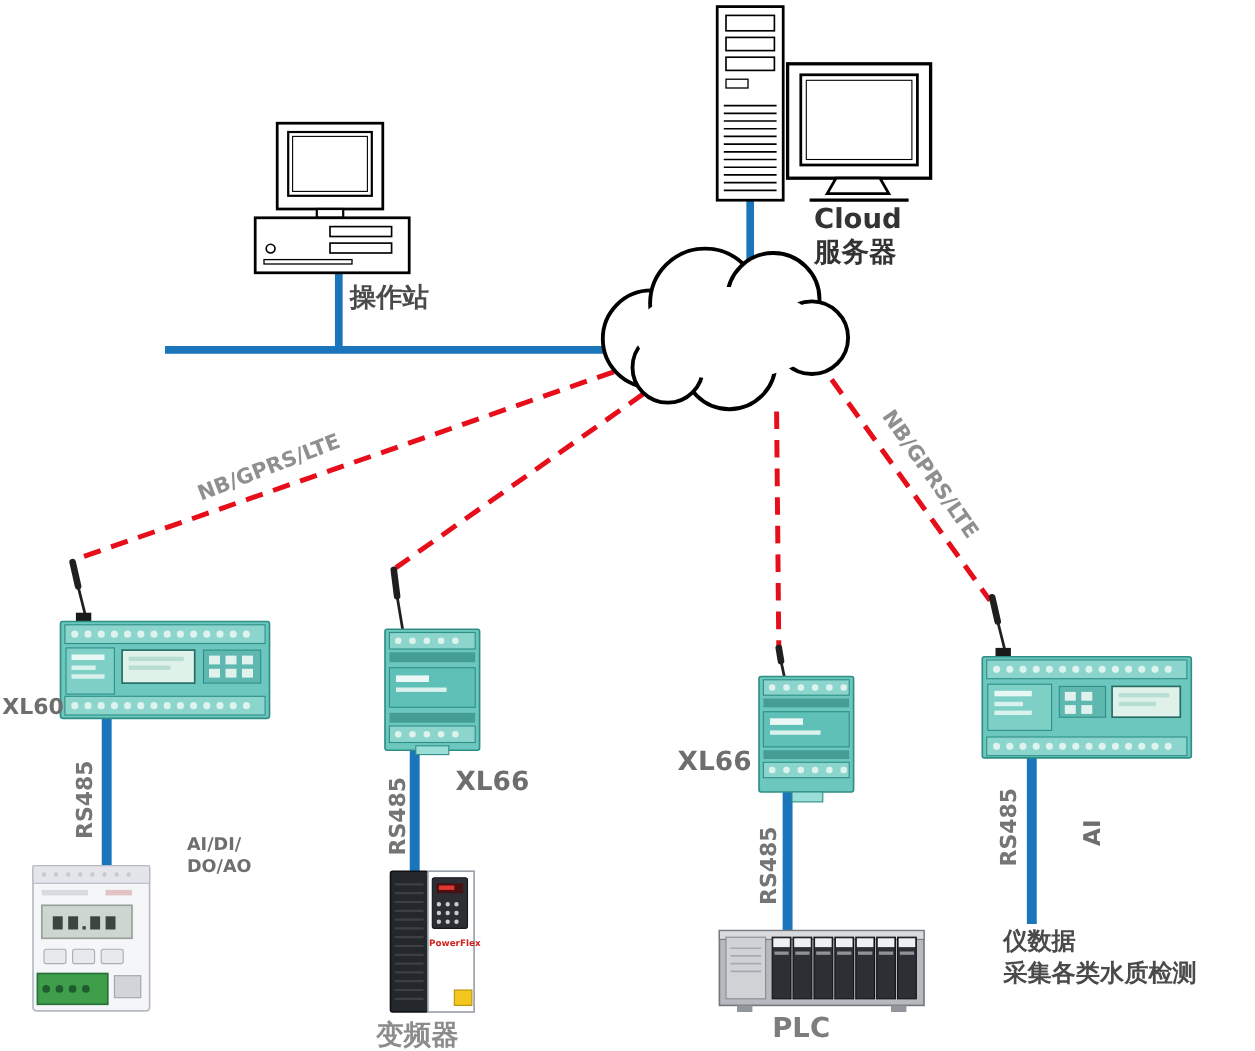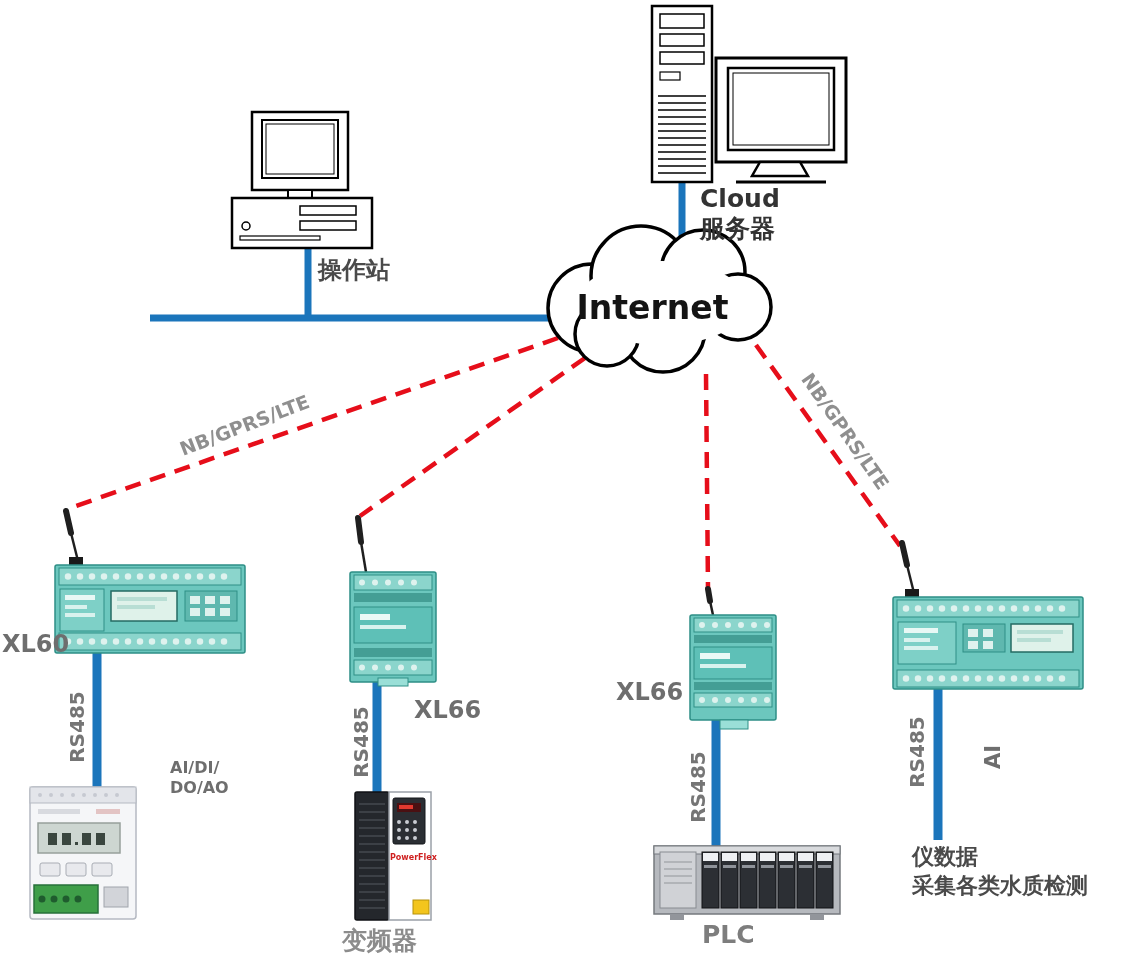--- a/index.html
+++ b/index.html
@@ -3,25 +3,25 @@
 <meta charset="utf-8">
 <style>
   html,body{margin:0;padding:0;background:#fff;}
   .canvas{
     position:relative;width:1141px;height:955px;background:#ffffff;overflow:hidden;
     font-family:"DejaVu Sans","Liberation Sans",sans-serif;
   }
   .canvas svg.layer{position:absolute;left:0;top:0;z-index:1;}
   .lbl{position:absolute;z-index:2;font-weight:bold;white-space:nowrap;}
   .lbl-opstation{left:318px;top:254px;font-size:24px;color:#4a4a4a;}
-  .lbl-cloudserver{left:700px;top:184px;font-size:25px;color:#333;line-height:1.18;}
+  .lbl-cloudserver{left:740px;top:184px;font-size:25px;color:#333;line-height:1.18;}
   .lbl-internet{left:545px;top:288px;width:215px;text-align:center;font-size:33px;color:#141414;}
   .lbl-nb-left{left:152px;top:414px;width:185px;text-align:center;font-size:19px;color:#8f8f8f;transform:rotate(-21deg);}
   .lbl-nb-right{left:758px;top:420px;width:175px;text-align:center;font-size:19px;color:#8f8f8f;transform:rotate(55deg);}
-  .lbl-xl60{left:2px;top:630px;font-size:24px;color:#6e6e6e;}
+  .lbl-xl60{left:2px;top:630px;font-size:20px;color:#6e6e6e;}
   .lbl-xl66a{left:414px;top:696px;font-size:24px;color:#6e6e6e;}
   .lbl-xl66b{left:616px;top:678px;font-size:24px;color:#6e6e6e;}
   .lbl-io{left:170px;top:758px;font-size:16px;color:#6e6e6e;line-height:1.25;}
   .vlabel{width:90px;height:26px;text-align:center;font-size:20px;color:#757575;transform:rotate(-90deg);}
   .lbl-rs1{left:33px;top:714px;}
   .lbl-rs2{left:317px;top:729px;}
   .lbl-rs3{left:654px;top:774px;}
   .lbl-rs4{left:873px;top:739px;}
   .lbl-ai{left:962px;top:745px;width:62px;text-align:center;font-size:21px;color:#6e6e6e;transform:rotate(-90deg);}
   .lbl-vfd{left:342px;top:924px;font-size:25px;color:#8c8c8c;}
@@ -241,21 +241,20 @@
 
   </svg>
 
   <div class="lbl lbl-opstation">操作站</div>
 
   <div class="lbl lbl-cloudserver">
     <div>Cloud</div>
     <div>服务器</div>
   </div>
 
-  <div class="lbl lbl-internet">Internet</div>
 
   <div class="lbl lbl-nb-left">NB/GPRS/LTE</div>
   <div class="lbl lbl-nb-right">NB/GPRS/LTE</div>
 
   <div class="lbl lbl-xl60">XL60</div>
   <div class="lbl lbl-xl66a">XL66</div>
   <div class="lbl lbl-xl66b">XL66</div>
 
   <div class="lbl lbl-io">
     <div>AI/DI/</div>

